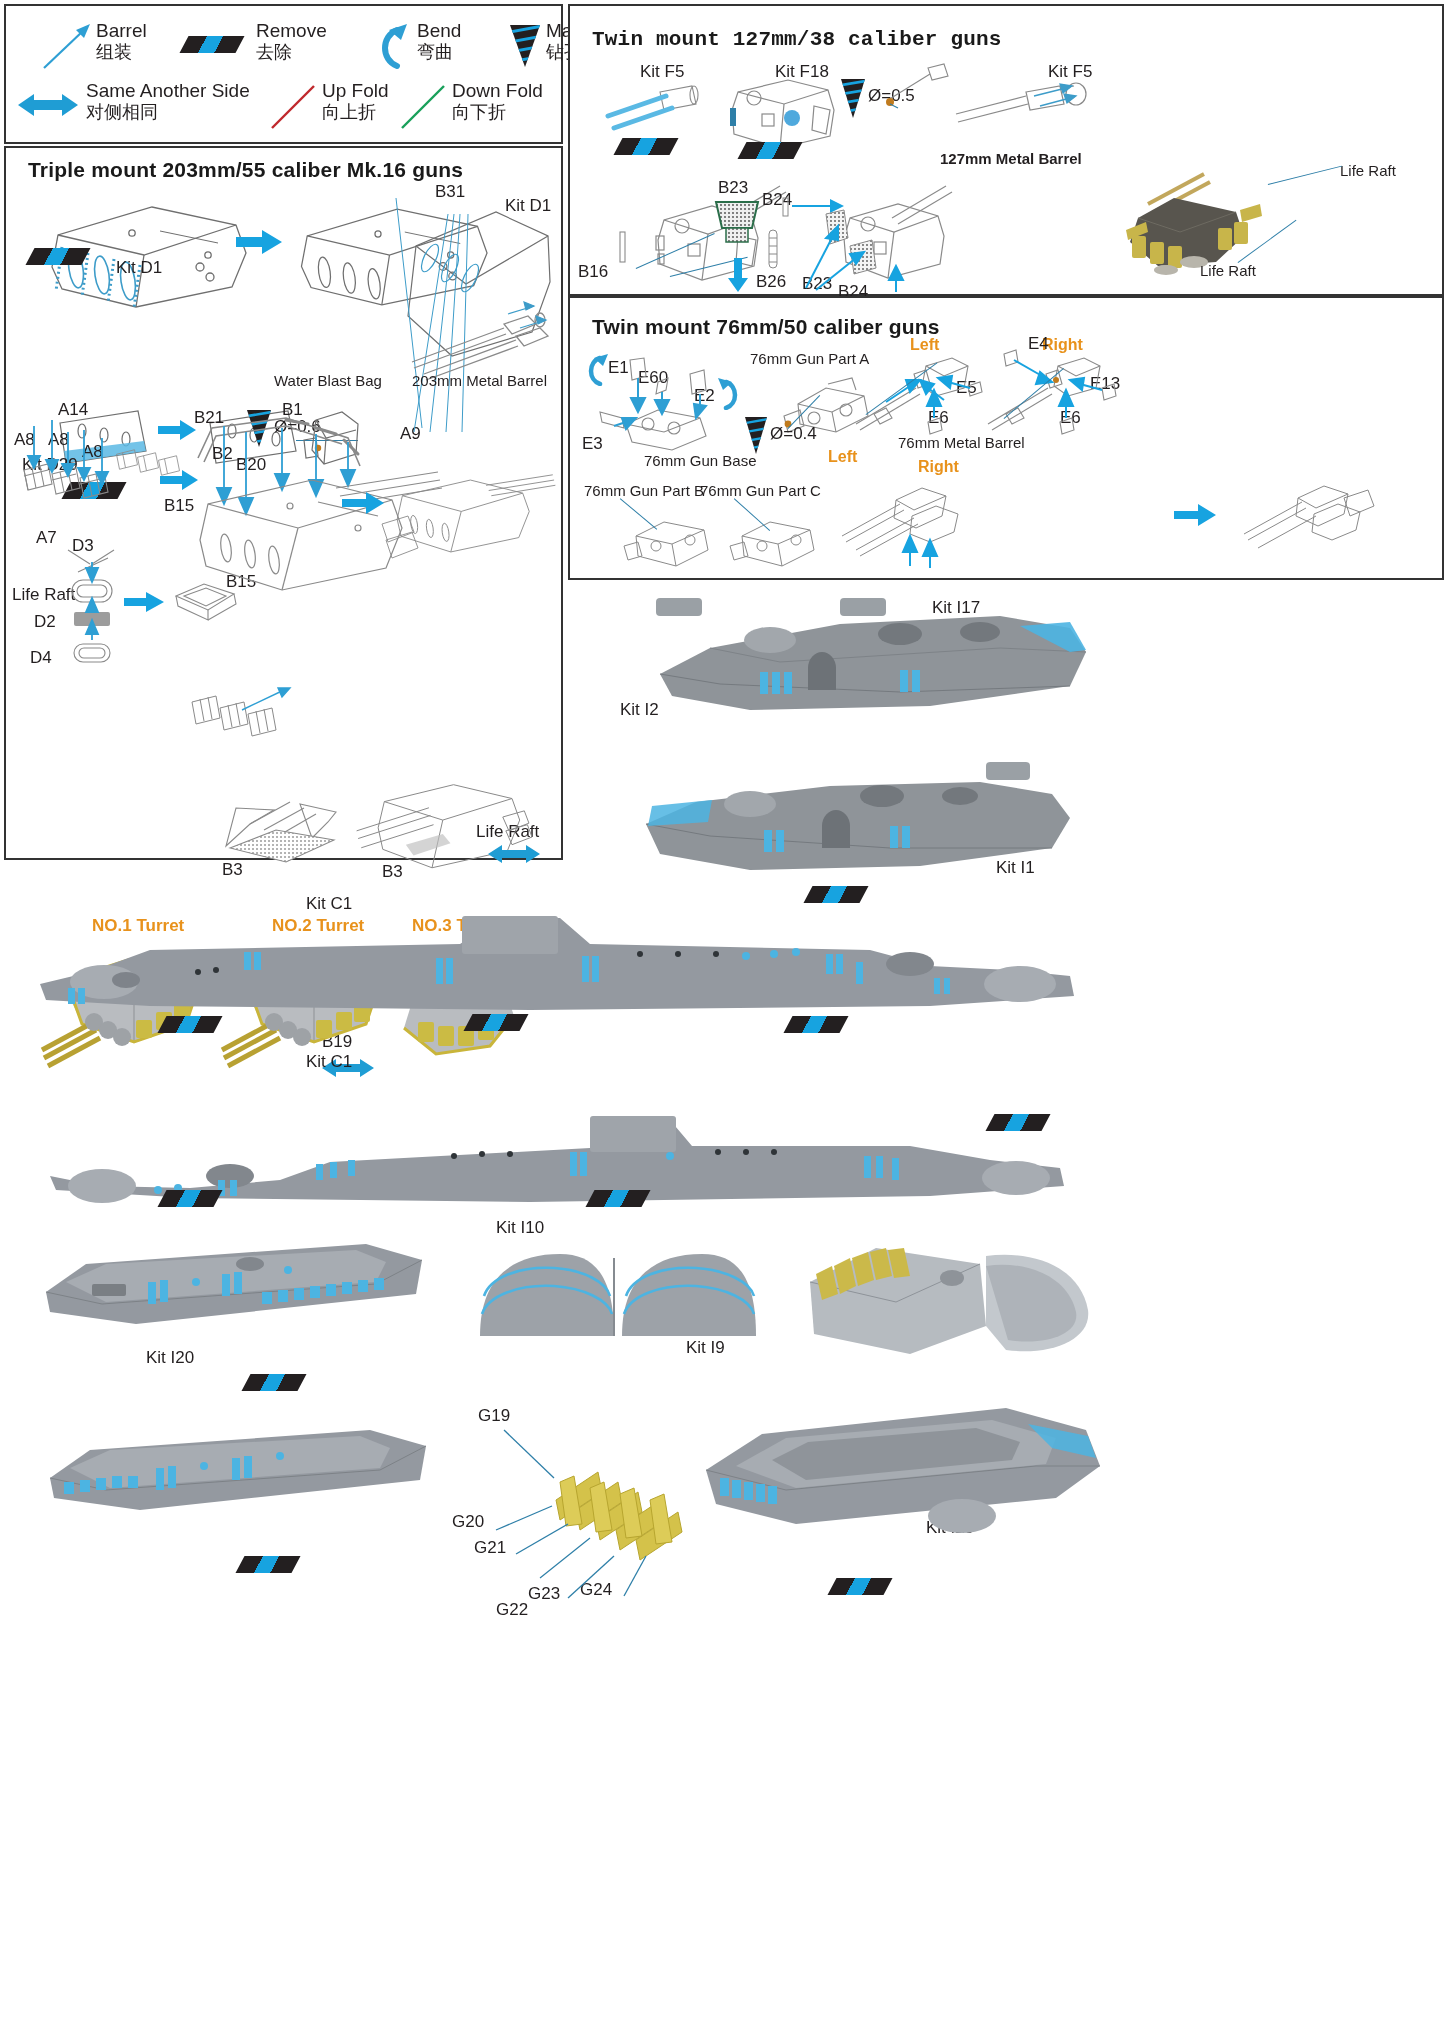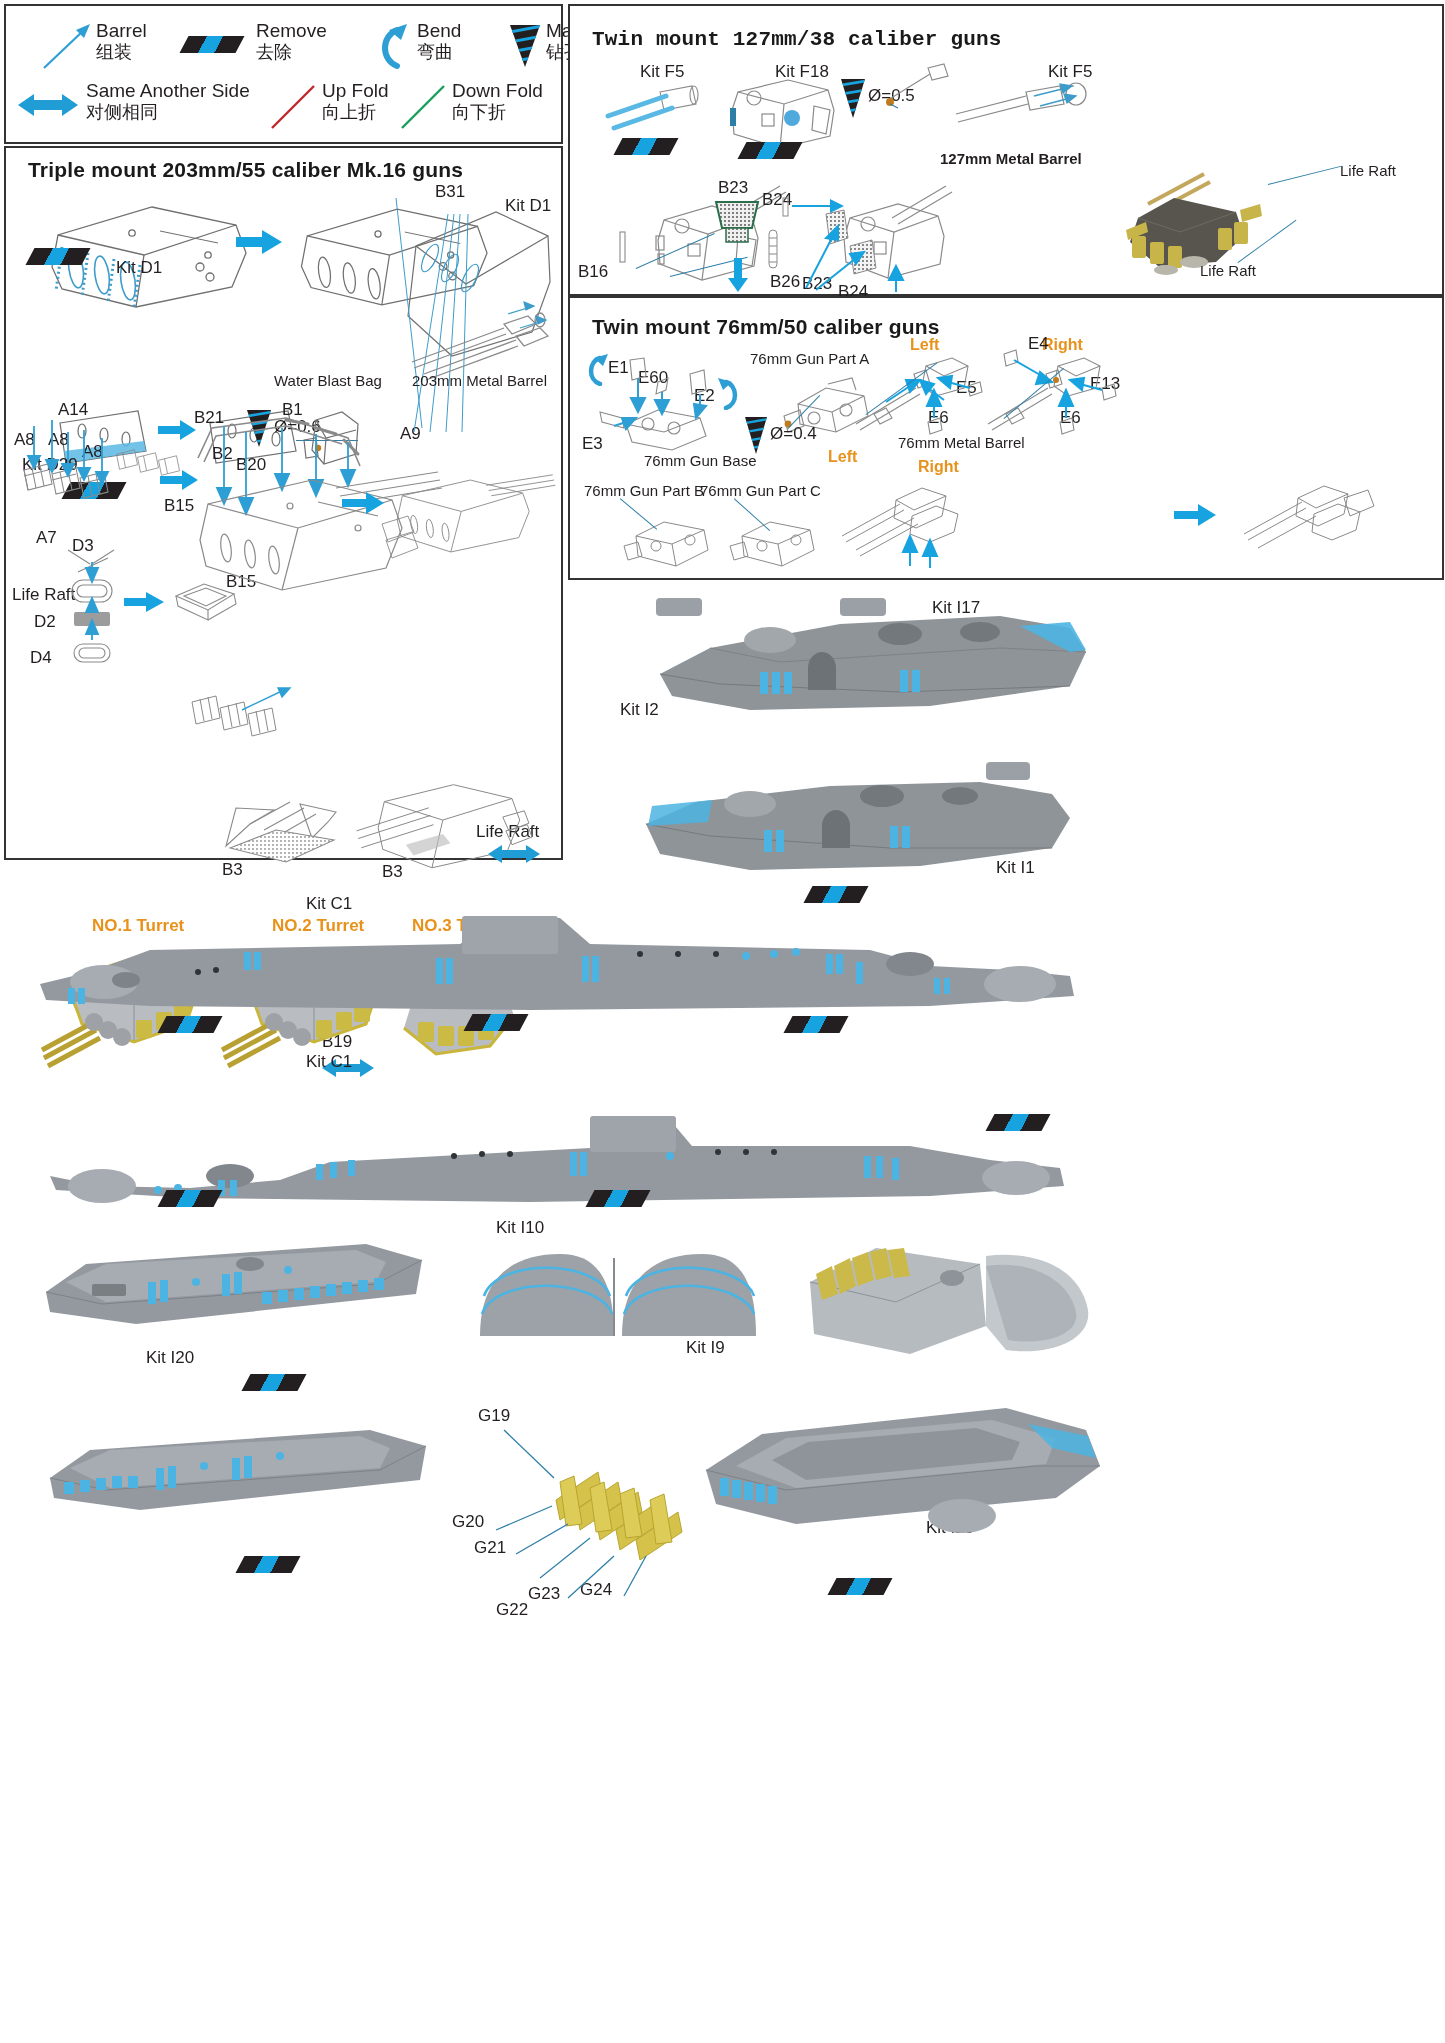--- a/index.html
+++ b/index.html
@@ -732,21 +732,21 @@
   <svg width="18" height="46">
     <g fill="none" stroke="#8a8a8a" stroke-width="1">
         <rect x="5" y="2" width="8" height="38" rx="4"></rect>
     <line x1="5" y1="10" x2="13" y2="10"></line>
         <line x1="5" y1="18" x2="13" y2="18"></line>
         <line x1="5" y1="26" x2="13" y2="26"></line>
         <line x1="5" y1="34" x2="13" y2="34"></line>
       </g>
     </svg>
 </div>
-<div class="lbl" style="position:absolute;left:756px;top:272px;margin-left:14px;">B26</div>
+<div class="lbl" style="position:absolute;left:756px;top:272px;">B26</div>
 <div class="lbl" style="position:absolute;left:762px;top:190px;">B24</div>
 <div class="lbl" style="position:absolute;left:802px;top:274px;">B23</div>
 <div class="lbl" style="position:absolute;left:838px;top:282px;">B24</div>
 
 <div class="linework" style="left:778px;top:196px;">
   <svg width="16" height="24">
       <rect x="5" y="2" width="5" height="18" fill="none" stroke="#8a8a8a" stroke-width="1"></rect>
     </svg>
 </div>
 <div class="linework" style="left:790px;top:194px;">

